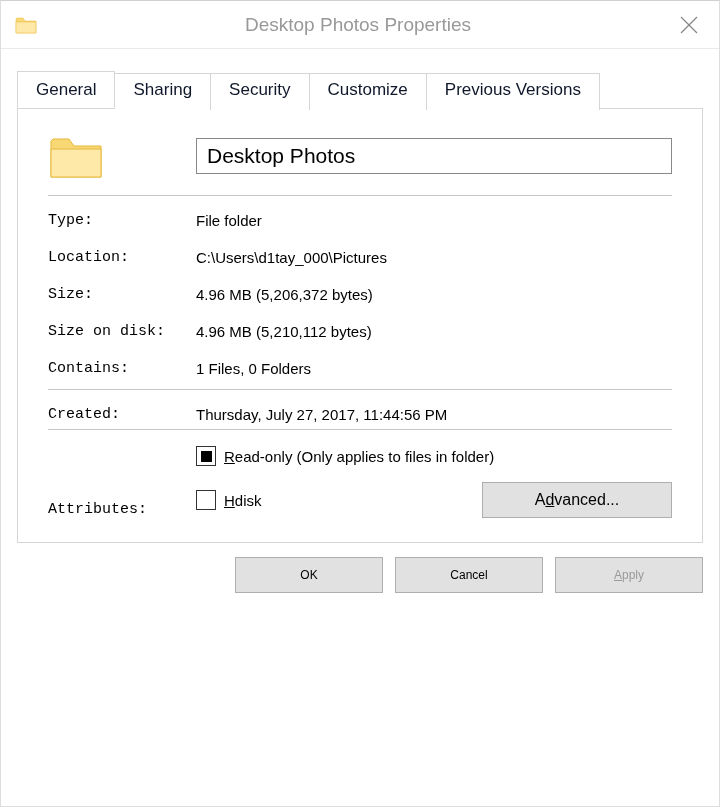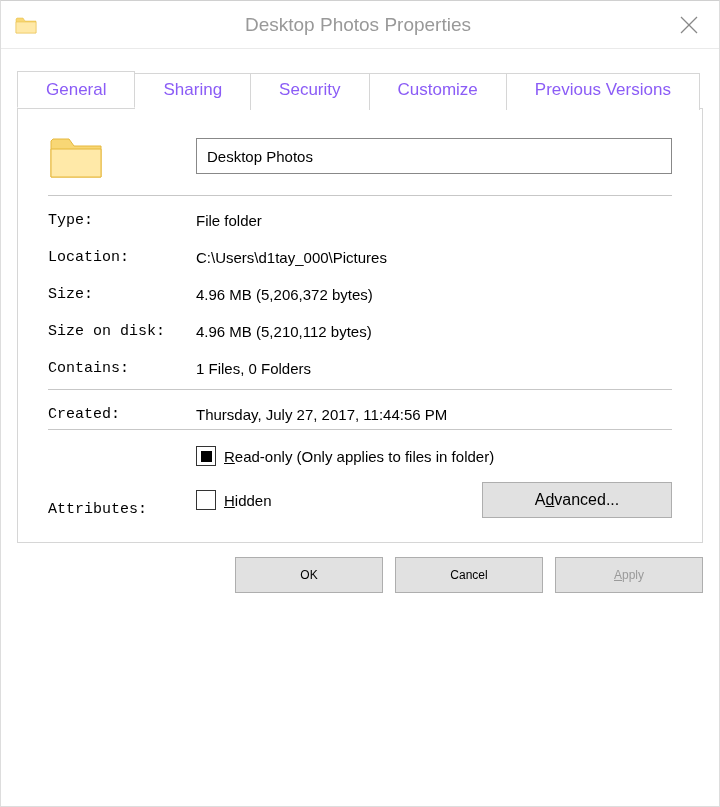--- a/index.html
+++ b/index.html
@@ -41,29 +41,29 @@
   .titlebar .close svg { stroke: #888; }
   .body-area {
     padding: 22px 16px 0 16px;
   }
   .tabstrip {
     display: flex;
     position: relative;
     z-index: 2;
   }
   .tab {
-    padding: 7px 28px;
+    padding: 7px 18px;
     font-size: 17px;
     border: 1px solid #d6d6d6;
     border-bottom: none;
     background: #fff;
     margin-right: 0;
     position: relative;
     top: 1px;
-    color: #8b5cf6;
+    color: #0f172a;
   }
   .tab.active {
     border-bottom: 1px solid #fff;
     top: 0;
     padding-top: 8px;
   }
   .tab:not(.active) {
     top: 2px;
     padding-top: 6px;
     padding-bottom: 6px;
@@ -94,21 +94,21 @@
   .big-folder-ico {
     width: 56px;
     height: 50px;
   }
   .name-input {
     flex: 1;
     height: 36px;
     border: 1px solid #888;
     padding: 0 10px;
     font-family: inherit;
-    font-size: 15px;
+    font-size: 21px;
     outline: none;
   }
   .hr {
     border: none;
     border-top: 1px solid #c7c7c7;
     margin: 10px 0 16px 0;
   }
   .hr.tight { margin: 6px 0 16px 0; }
   .section .row { margin-bottom: 20px; }
   .value { flex: 1; }
@@ -256,21 +256,21 @@
     <div class="row" style="align-items:flex-end; margin-bottom:0">
       <div class="label">Attributes:</div>
       <div class="value">
         <div class="checkbox-wrap">
           <span class="cb ind"></span>
           <span class="cb-label"><span class="ak">R</span><span>ead-only (Only applies to files in folder)</span></span>
         </div>
         <div class="attr-row2">
           <div class="checkbox-wrap" style="flex:1">
             <span class="cb"></span>
-            <span class="cb-label"><span class="ak">H</span><span>idden</span></span>
+            <span class="cb-label"><span class="ak">H</span><span>disk</span></span>
           </div>
           <div class="adv-btn">
               <span>A</span>
               <span class="ak">d</span>
               <span>vanced...</span>
             </div>
         </div>
       </div>
     </div>
 

